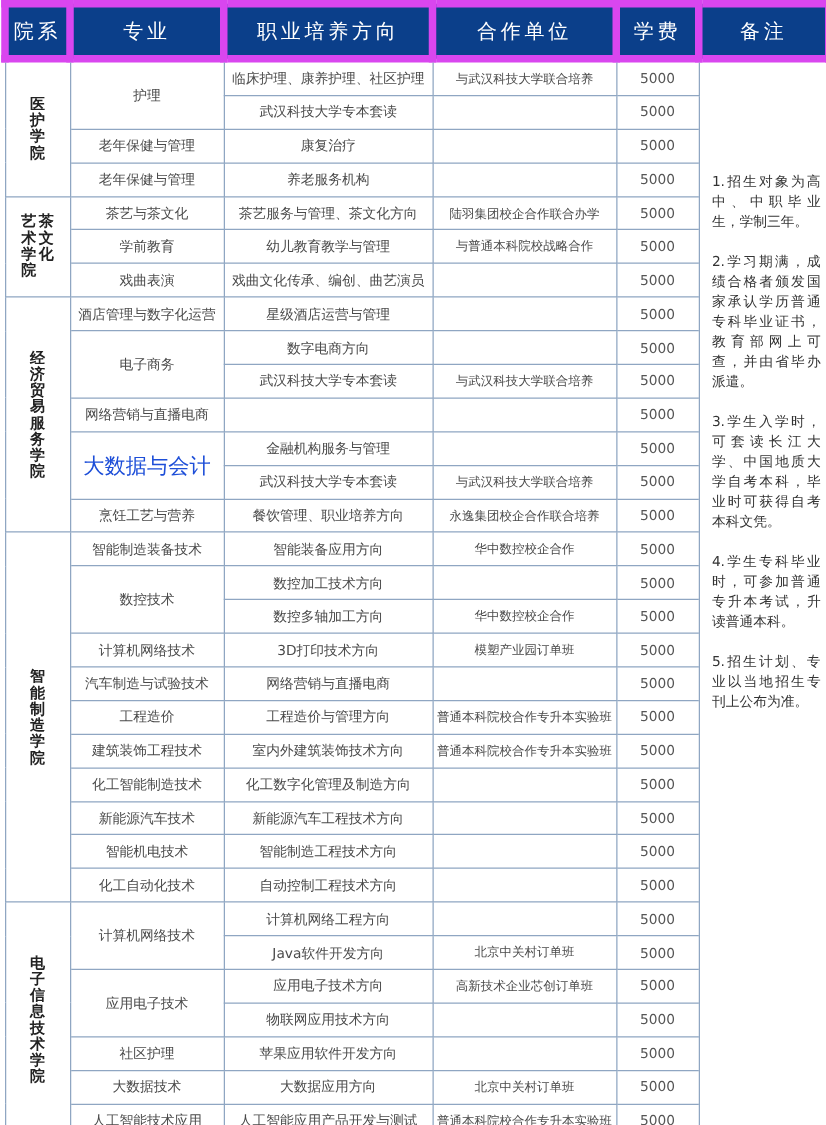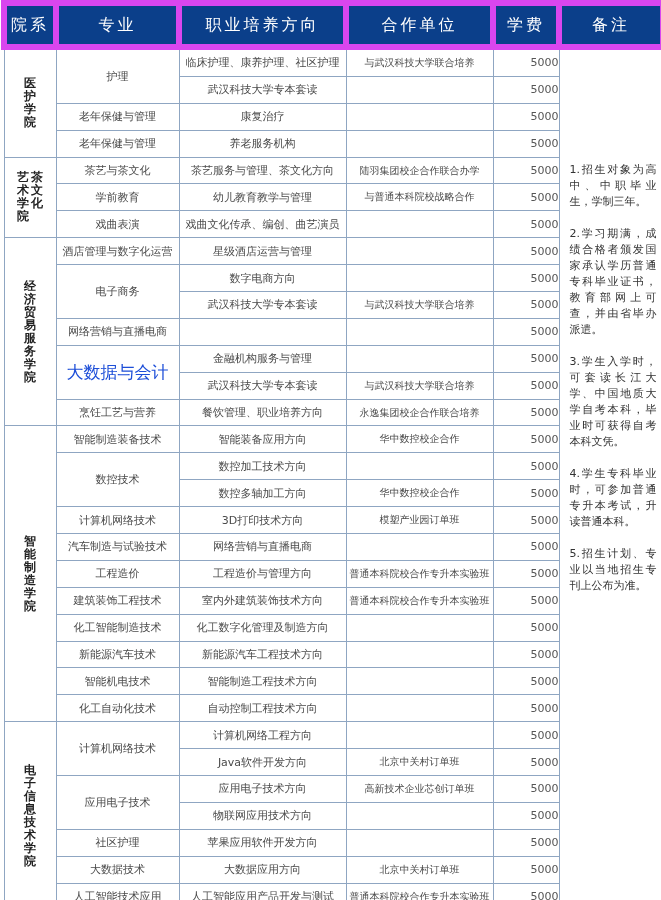--- a/index.html
+++ b/index.html
@@ -4,25 +4,25 @@
 <style>
   html, body { margin:0; padding:0; background:#ffffff; }
   body { width:661px; height:900px; overflow:hidden; font-family:"DejaVu Sans", sans-serif; }
   table { border-collapse:collapse; table-layout:fixed; width:659px; margin-left:1px; }
   th { background:#0b3f8a; color:#ffffff; font-weight:normal; font-size:16px; height:36px; border:6px solid #d946ef; letter-spacing:3px; }
   td { border:1px solid #8fa6c2; font-size:11px; color:#4a4a4a; text-align:center; vertical-align:middle; height:25.9px; padding:0; white-space:nowrap; overflow:hidden; }
   td.dept { font-weight:bold; color:#222; font-size:12px; line-height:13px; }
   td.dept .v { display:inline-block; width:13px; white-space:normal; word-break:break-all; }
   td.dept.two .wrap { display:inline-flex; flex-direction:row-reverse; gap:1px; align-items:flex-start; }
   td.partner { font-size:10px; }
-  td.fee { font-size:11px; color:#555;text-align:right; }
+  td.fee { font-size:11px; color:#555; }
   td.big { font-size:17px; color:#1d4ed8; }
   td.notes { text-align:left; vertical-align:top; white-space:normal; padding:0 6px 0 10px; font-size:11px; line-height:16px; color:#333; }
   .note { display:block; margin-bottom:16px; text-align:justify; }
-  .notes-inner { padding-top:112px; }
+  .notes-inner { padding-top:88px; }
 </style>
 </head>
 <body>
 
 <table>
   <colgroup>
     <col style="width:52px">
       <col style="width:123px">
       <col style="width:167px">
       <col style="width:147px">

